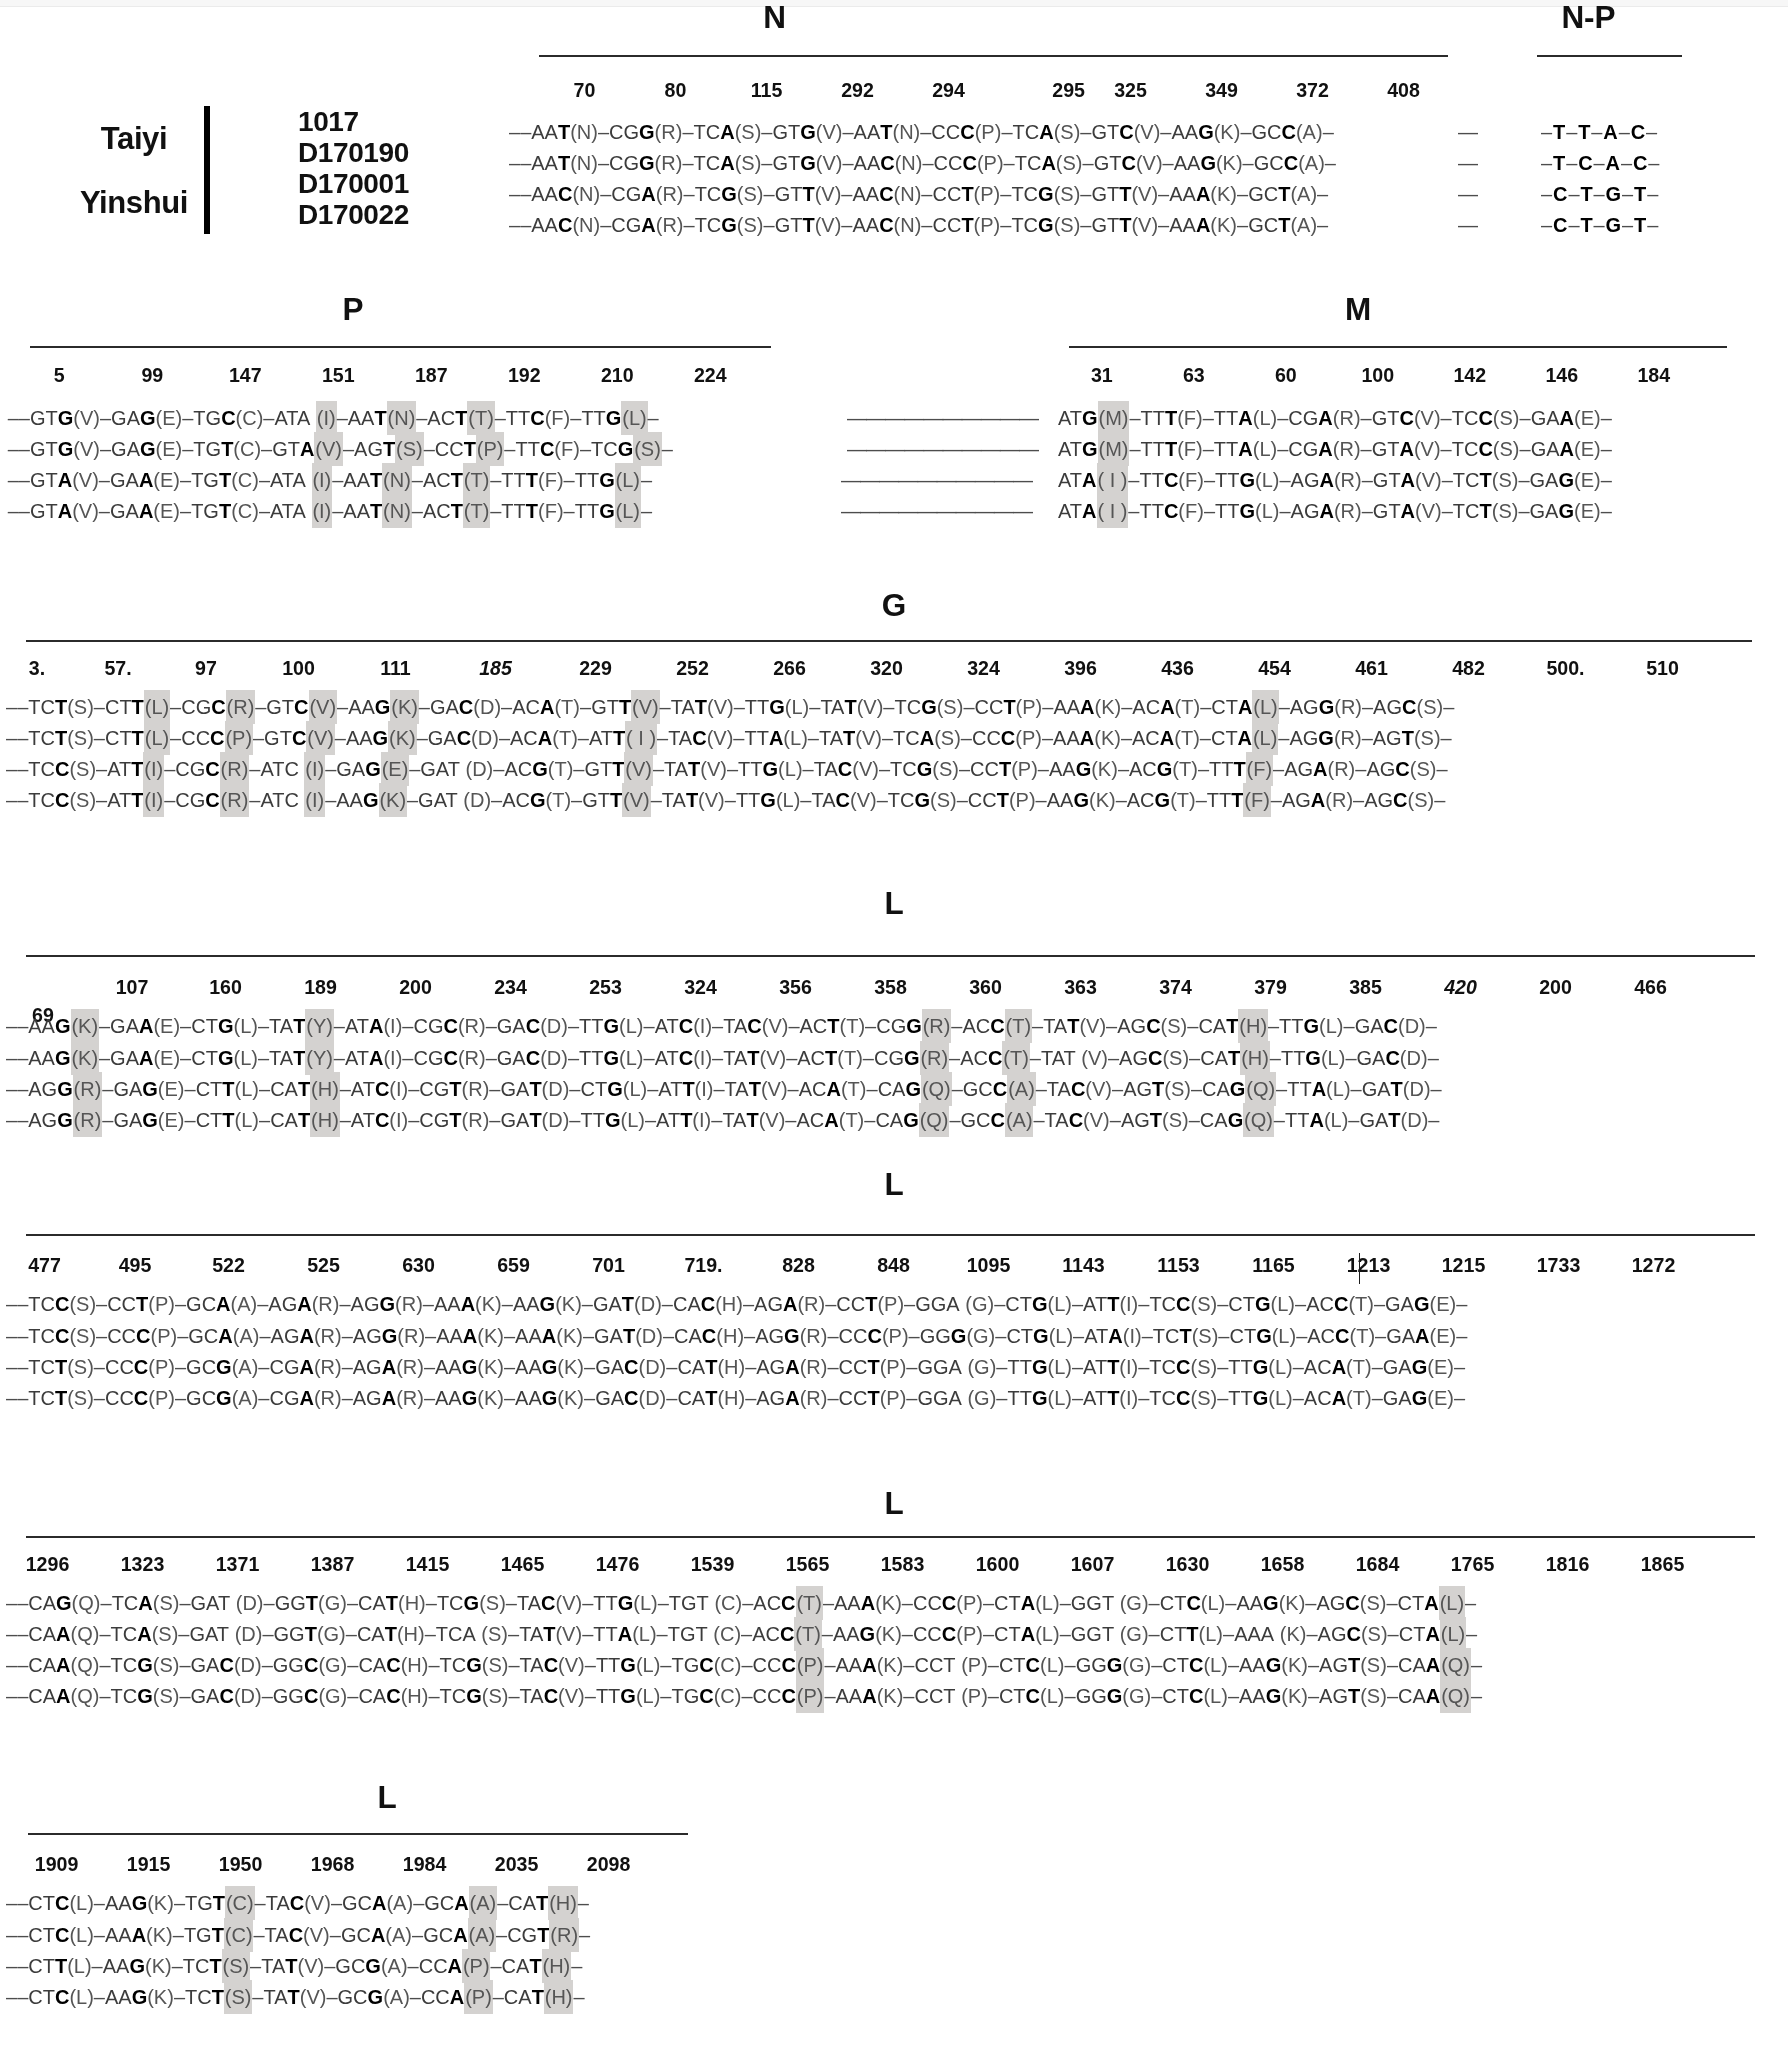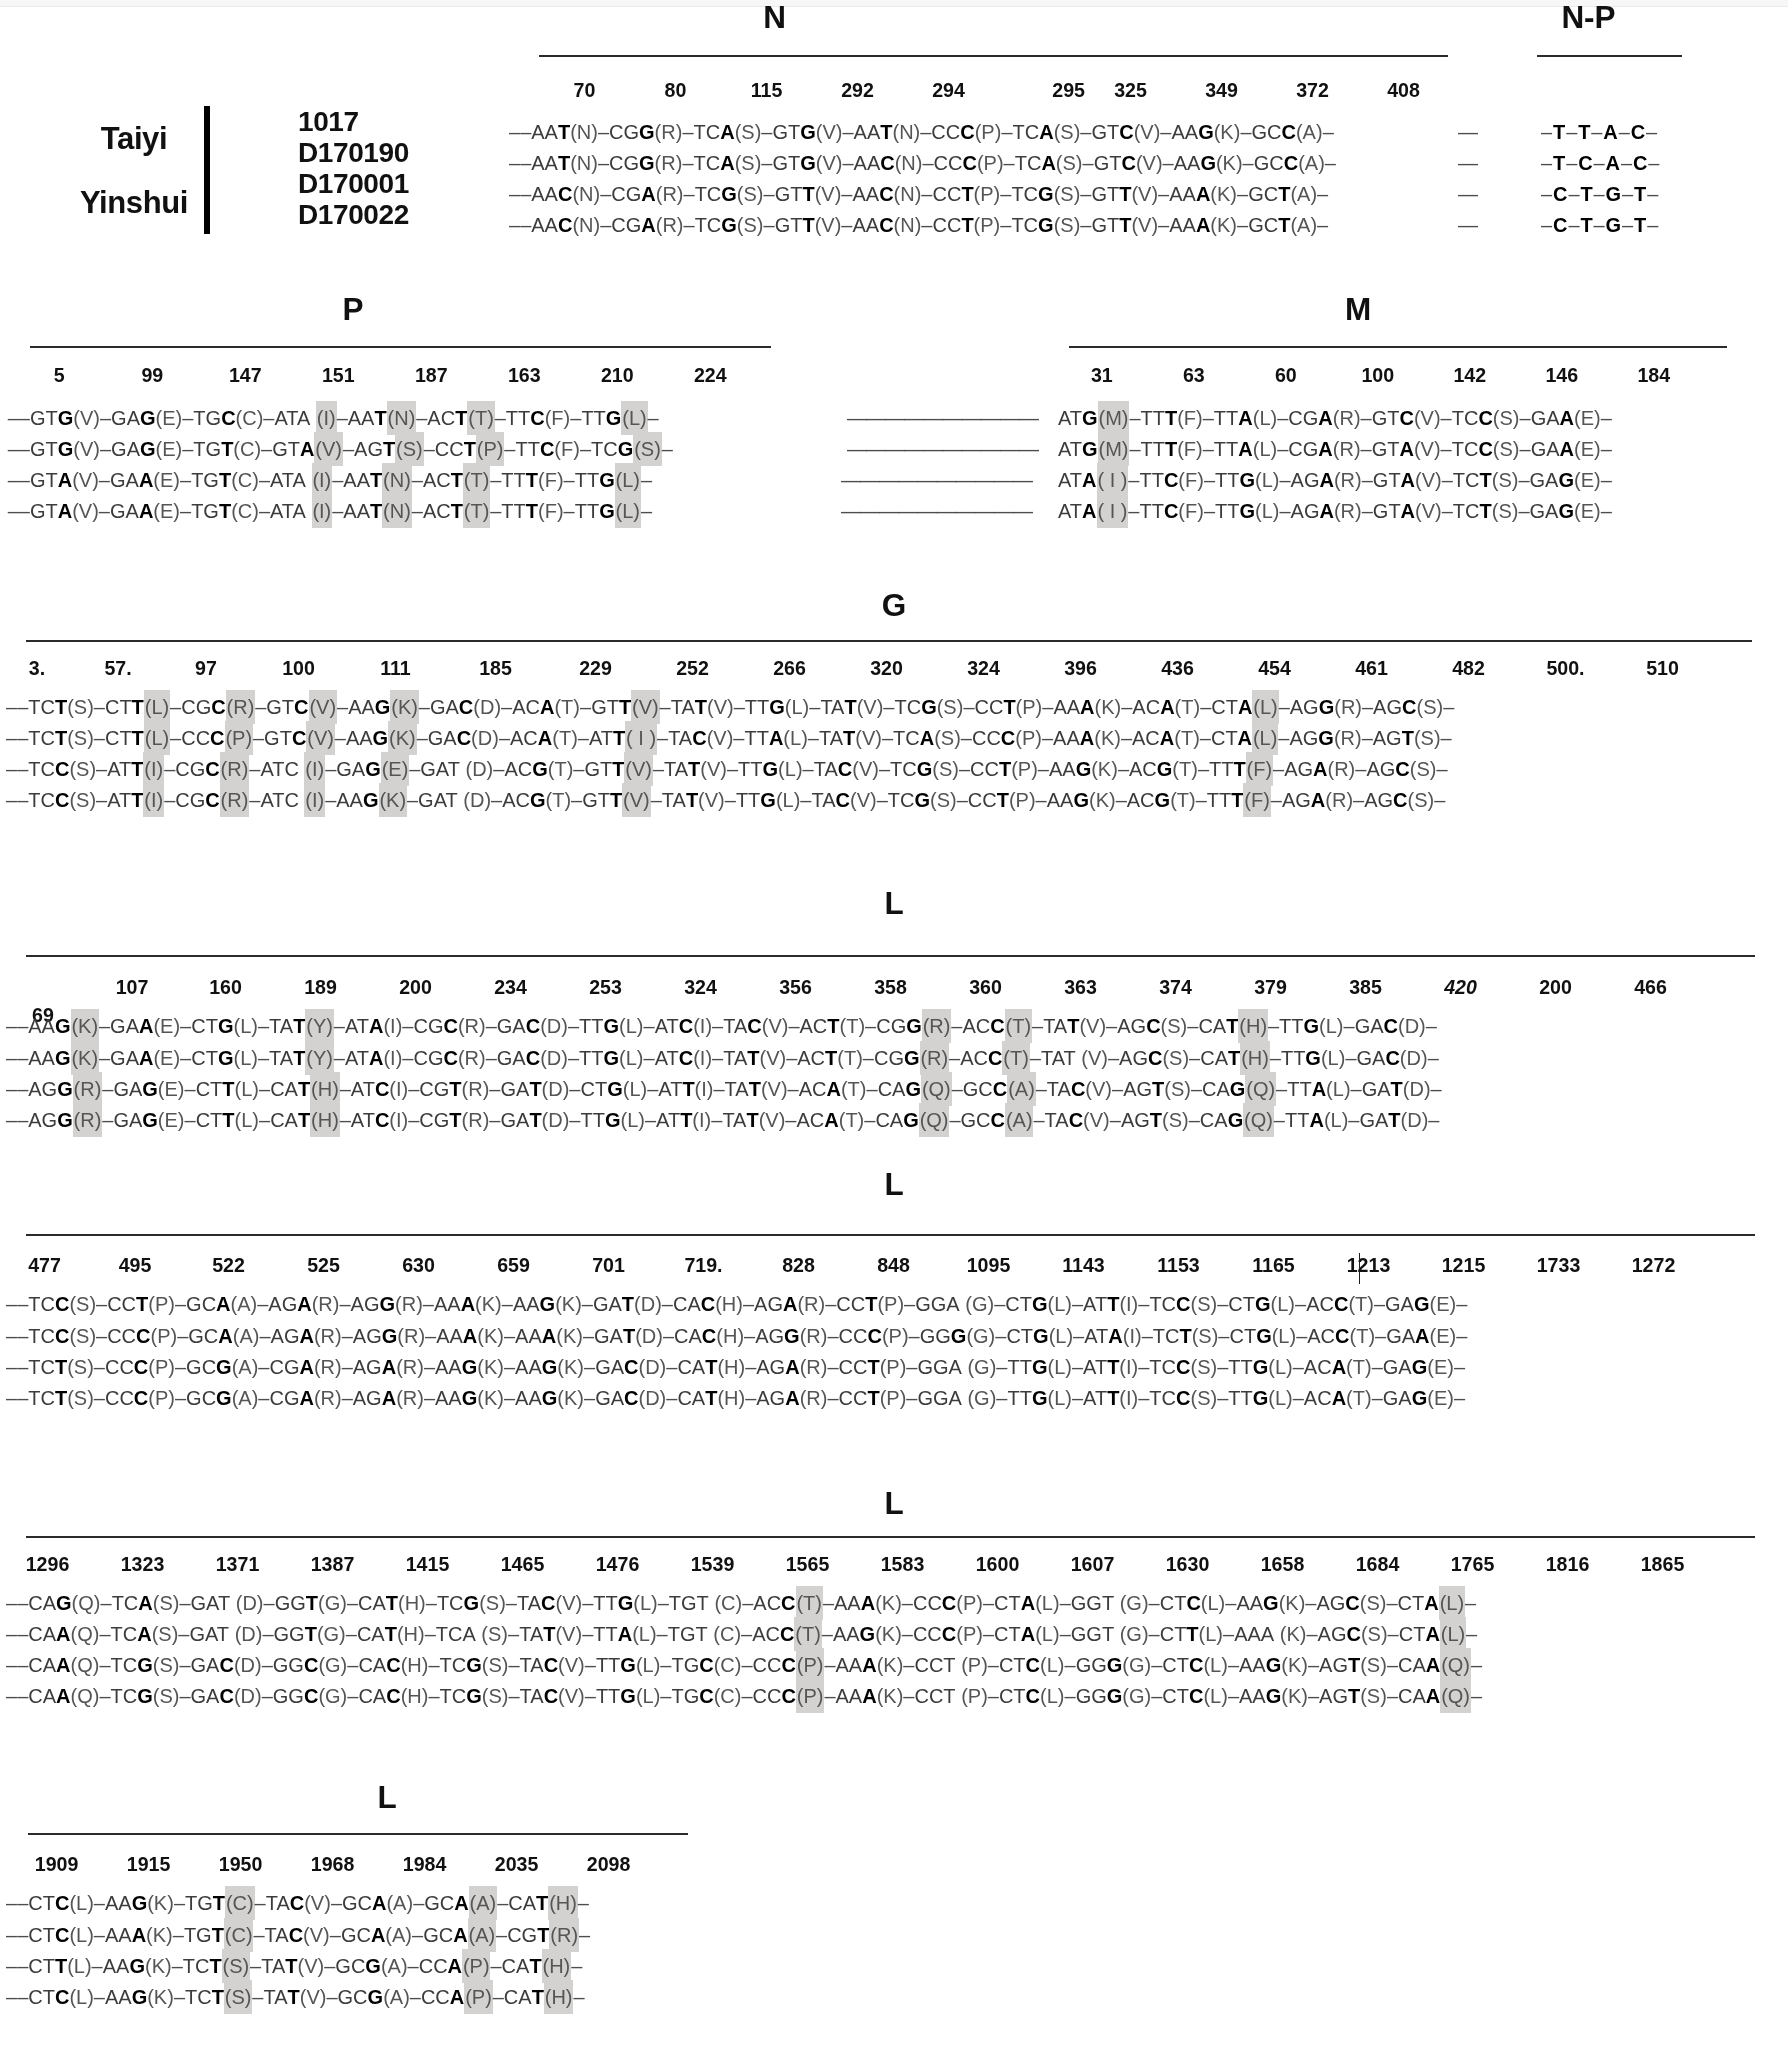--- a/index.html
+++ b/index.html
@@ -192,21 +192,21 @@
 
   <div class="block" style="left:0; top:294px; width:809px;">
     <div class="gene-title" style="left:221px; top:0px; width:264px;">P</div>
     <div class="rule" style="left:30px; top:52px; width:741px;"></div>
     <div class="posrow" style="left:12.8px; top:72px;">
       <div class="pos" style="width:93px;">5</div>
       <div class="pos" style="width:93px;">99</div>
       <div class="pos" style="width:93px;">147</div>
       <div class="pos" style="width:93px;">151</div>
       <div class="pos" style="width:93px;">187</div>
-      <div class="pos" style="width:93px;">163</div>
+      <div class="pos" style="width:93px;">192</div>
       <div class="pos" style="width:93px;">210</div>
       <div class="pos" style="width:93px;">224</div>
     </div>
     <div class="seqrow seq-p" style="left:7.7px; top:109px;"><span class="dash">–</span><span class="dash">–</span><span class="nt">GT</span><span class="b">G</span><span class="aa">(V)</span><span class="dash">–</span><span class="nt">GA</span><span class="b">G</span><span class="aa">(E)</span><span class="dash">–</span><span class="nt">TG</span><span class="b">C</span><span class="aa">(C)</span><span class="dash">–</span><span class="nt">ATA</span><span class="b"> </span><span class="aa hl">(I)</span><span class="dash">–</span><span class="nt">AA</span><span class="b">T</span><span class="aa hl">(N)</span><span class="dash">–</span><span class="nt">AC</span><span class="b">T</span><span class="aa hl">(T)</span><span class="dash">–</span><span class="nt">TT</span><span class="b">C</span><span class="aa">(F)</span><span class="dash">–</span><span class="nt">TT</span><span class="b">G</span><span class="aa hl">(L)</span><span class="dash">–</span></div>
     <div class="seqrow seq-p" style="left:7.7px; top:140px;"><span class="dash">–</span><span class="dash">–</span><span class="nt">GT</span><span class="b">G</span><span class="aa">(V)</span><span class="dash">–</span><span class="nt">GA</span><span class="b">G</span><span class="aa">(E)</span><span class="dash">–</span><span class="nt">TG</span><span class="b">T</span><span class="aa">(C)</span><span class="dash">–</span><span class="nt">GT</span><span class="b">A</span><span class="aa hl">(V)</span><span class="dash">–</span><span class="nt">AG</span><span class="b">T</span><span class="aa hl">(S)</span><span class="dash">–</span><span class="nt">CC</span><span class="b">T</span><span class="aa hl">(P)</span><span class="dash">–</span><span class="nt">TT</span><span class="b">C</span><span class="aa">(F)</span><span class="dash">–</span><span class="nt">TC</span><span class="b">G</span><span class="aa hl">(S)</span><span class="dash">–</span></div>
     <div class="seqrow seq-p" style="left:7.7px; top:171px;"><span class="dash">–</span><span class="dash">–</span><span class="nt">GT</span><span class="b">A</span><span class="aa">(V)</span><span class="dash">–</span><span class="nt">GA</span><span class="b">A</span><span class="aa">(E)</span><span class="dash">–</span><span class="nt">TG</span><span class="b">T</span><span class="aa">(C)</span><span class="dash">–</span><span class="nt">ATA</span><span class="b"> </span><span class="aa hl">(I)</span><span class="dash">–</span><span class="nt">AA</span><span class="b">T</span><span class="aa hl">(N)</span><span class="dash">–</span><span class="nt">AC</span><span class="b">T</span><span class="aa hl">(T)</span><span class="dash">–</span><span class="nt">TT</span><span class="b">T</span><span class="aa">(F)</span><span class="dash">–</span><span class="nt">TT</span><span class="b">G</span><span class="aa hl">(L)</span><span class="dash">–</span></div>
     <div class="seqrow seq-p" style="left:7.7px; top:202px;"><span class="dash">–</span><span class="dash">–</span><span class="nt">GT</span><span class="b">A</span><span class="aa">(V)</span><span class="dash">–</span><span class="nt">GA</span><span class="b">A</span><span class="aa">(E)</span><span class="dash">–</span><span class="nt">TG</span><span class="b">T</span><span class="aa">(C)</span><span class="dash">–</span><span class="nt">ATA</span><span class="b"> </span><span class="aa hl">(I)</span><span class="dash">–</span><span class="nt">AA</span><span class="b">T</span><span class="aa hl">(N)</span><span class="dash">–</span><span class="nt">AC</span><span class="b">T</span><span class="aa hl">(T)</span><span class="dash">–</span><span class="nt">TT</span><span class="b">T</span><span class="aa">(F)</span><span class="dash">–</span><span class="nt">TT</span><span class="b">G</span><span class="aa hl">(L)</span><span class="dash">–</span></div>
   </div>
 
   <div class="block" style="left:0; top:294px;">
@@ -236,21 +236,21 @@
 
   <div class="block" style="left:0; top:590px; width:1789px;">
     <div class="gene-title" style="left:762px; top:0px; width:264px;">G</div>
     <div class="rule" style="left:25.5px; top:50px; width:1726px;"></div>
     <div class="posrow" style="left:0px; top:69px;">
       <div class="pos" style="width:74px;">3.</div>
       <div class="pos" style="width:88px;">57.</div>
       <div class="pos" style="width:88px;">97</div>
       <div class="pos" style="width:97px;">100</div>
       <div class="pos" style="width:97px;">111</div>
-      <div class="pos" style="width:103px;">185</div>
+      <div class="pos" style="width:103px;font-style:italic;">185</div>
       <div class="pos" style="width:97px;">229</div>
       <div class="pos" style="width:97px;">252</div>
       <div class="pos" style="width:97px;">266</div>
       <div class="pos" style="width:97px;">320</div>
       <div class="pos" style="width:97px;">324</div>
       <div class="pos" style="width:97px;">396</div>
       <div class="pos" style="width:97px;">436</div>
       <div class="pos" style="width:97px;">454</div>
       <div class="pos" style="width:97px;">461</div>
       <div class="pos" style="width:97px;">482</div>

